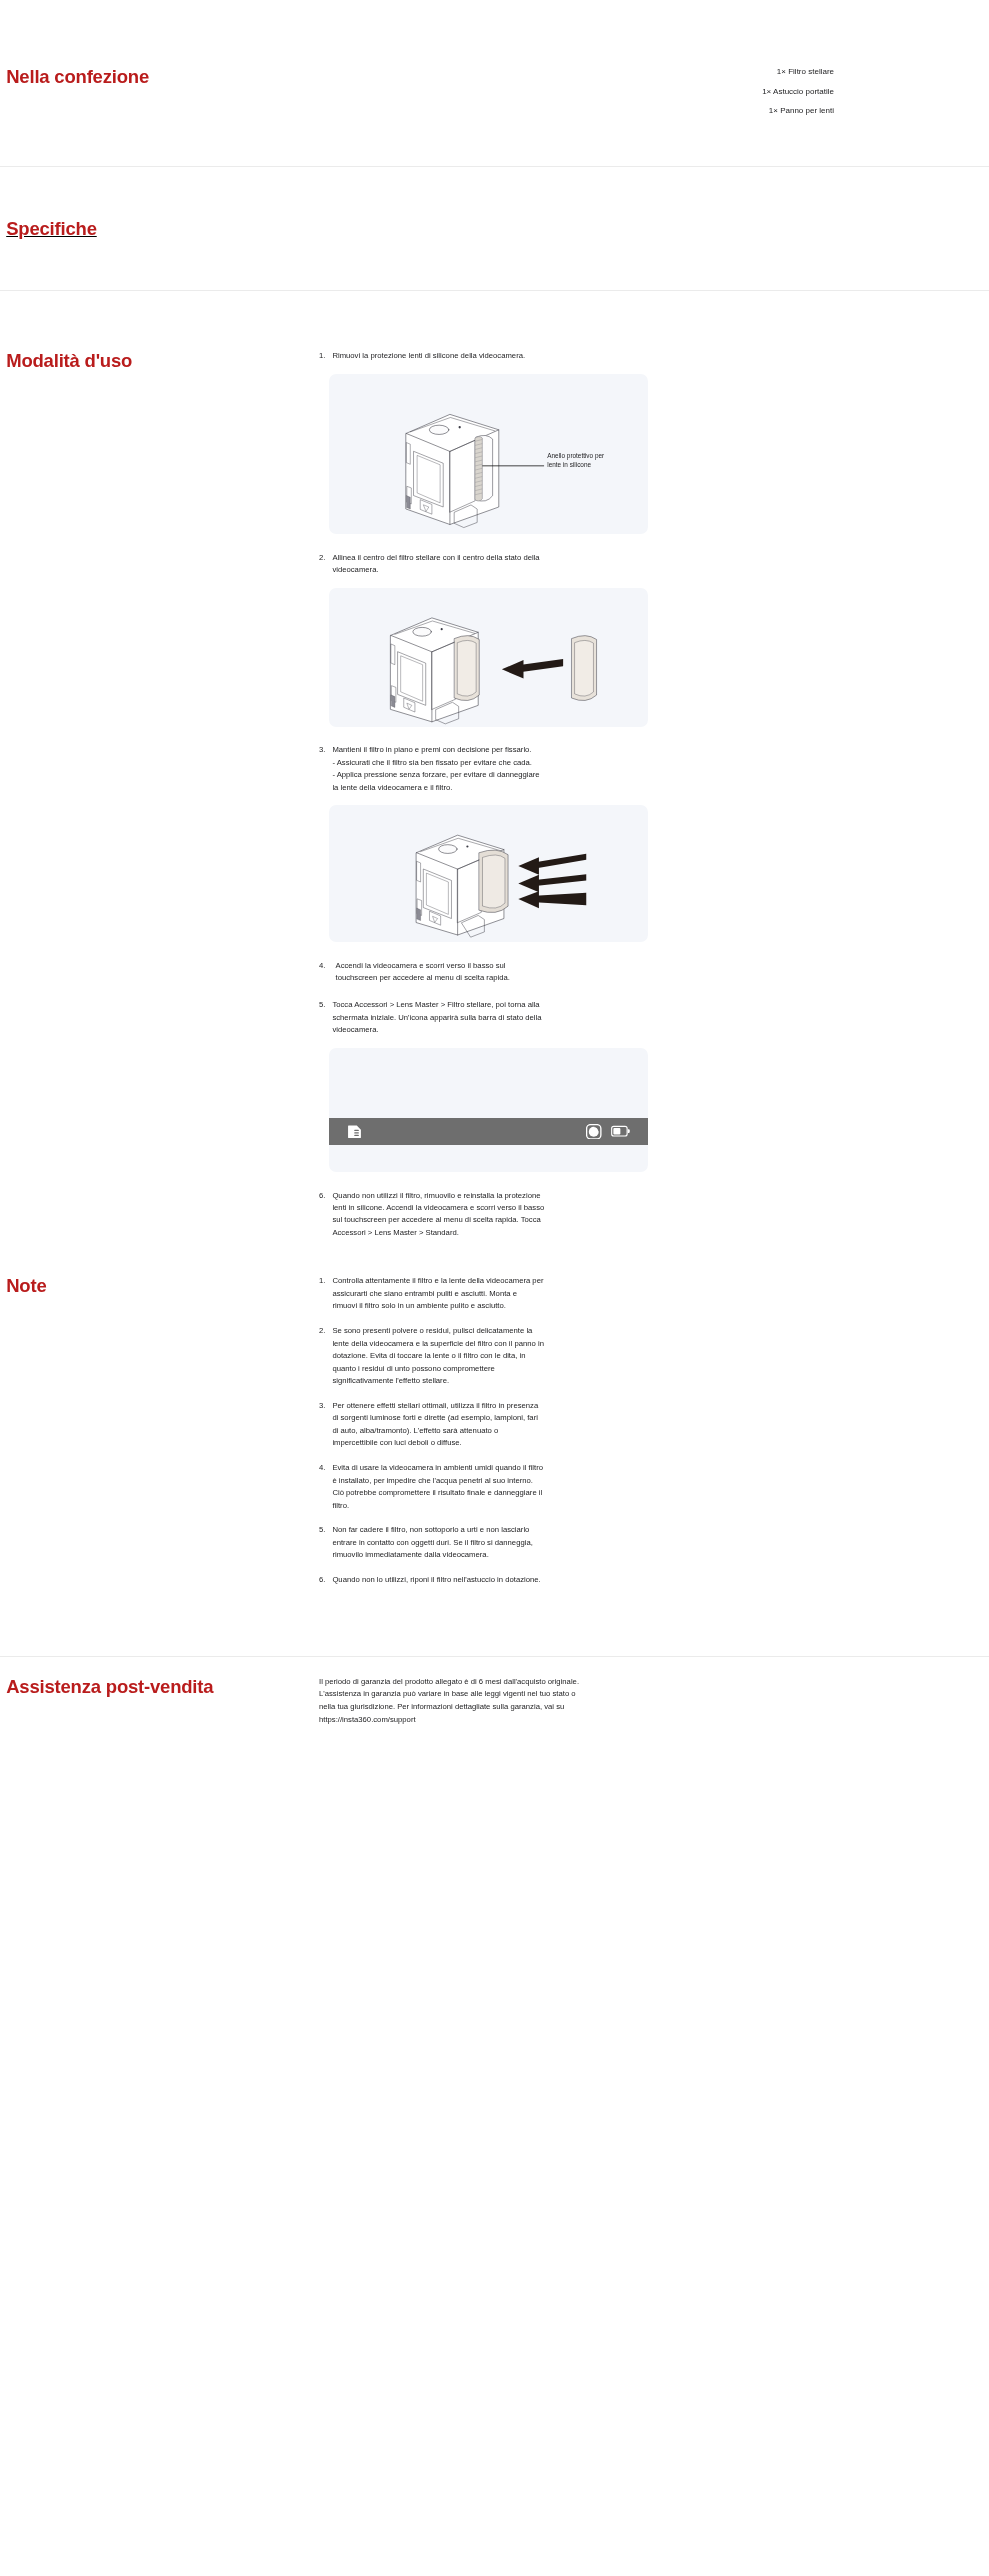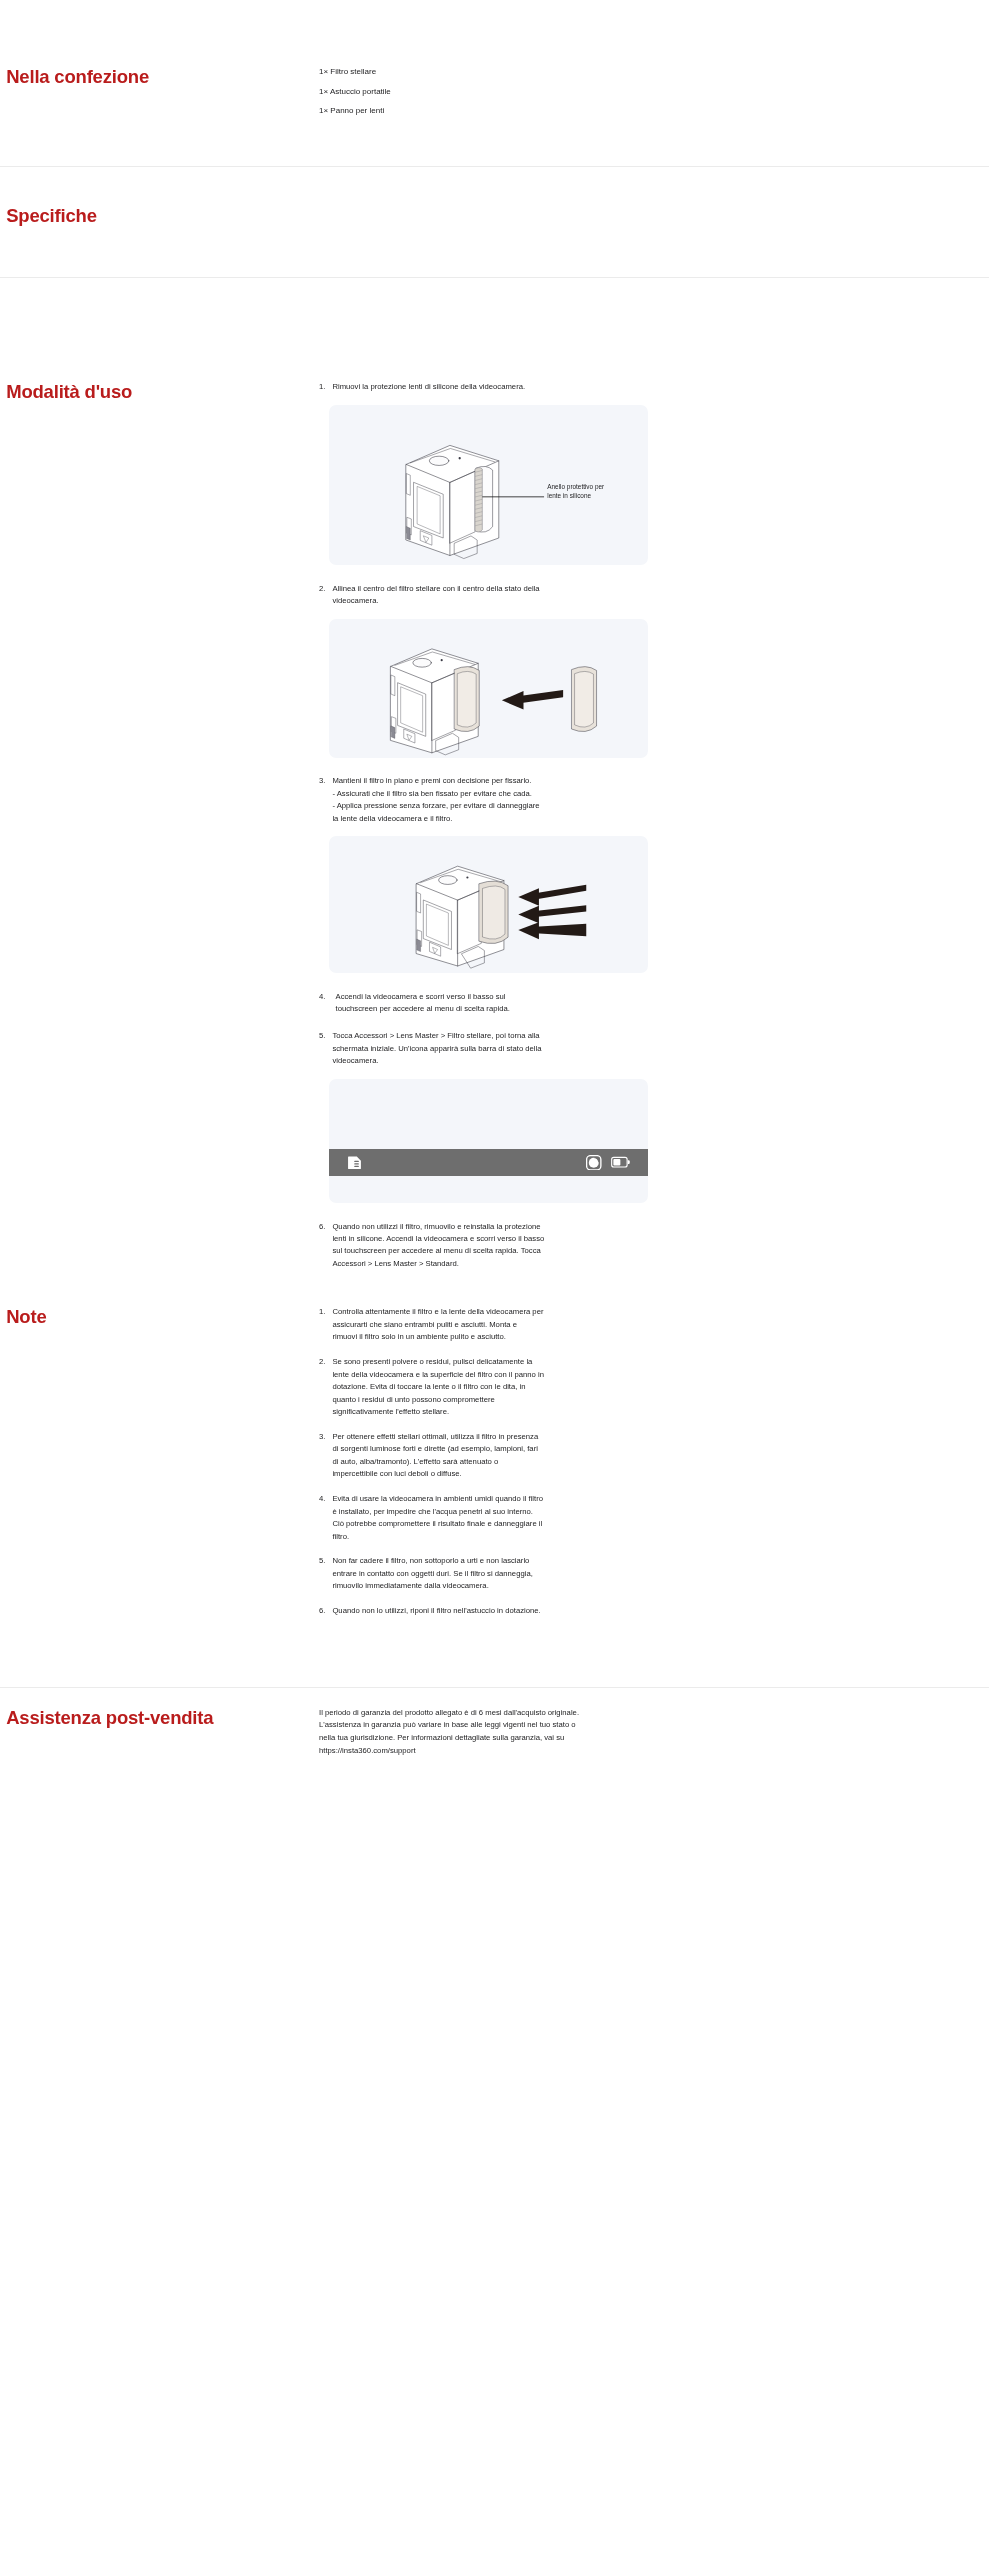--- a/index.html
+++ b/index.html
@@ -46,47 +46,47 @@
 
   .divider {
     height: 0.5px;
     width: 100%;
     background: #ebebeb;
     border: 0;
   }
 
   
   .sec-package { padding-top: 66px; padding-bottom: 41px; }
-  .pkg-list { list-style: none; }
+  .pkg-list { list-style: none; text-align: right; }
   .pkg-item {
     font-size: 8px;
     line-height: 1.55;
     color: #1d1d1f;
     margin-bottom: 7.2px;
     font-weight: 400;
   }
 
   
-  .sec-specs { padding-top: 39px; padding-bottom: 49px; }
+  .sec-specs { padding-top: 52px; padding-bottom: 49px; text-decoration: underline; }
   .spec-group { margin-bottom: 13.4px; }
   .spec-label {
     font-size: 7.7px;
     font-weight: 700;
     line-height: 1.5;
     color: #121212;
   }
   .spec-value {
     font-size: 7.7px;
     font-weight: 400;
     line-height: 1.5;
     color: #1d1d1f;
   }
 
   
-  .sec-usage { padding-top: 60px; padding-bottom: 10.3px; margin-top: 44px; }
+  .sec-usage { padding-top: 60px; padding-bottom: 10.3px; }
   .step { margin-bottom: 4.1px; }
   .step-text {
     display: flex;
     font-size: 7.7px;
     line-height: 1.62;
     color: #1d1d1f;
     max-width: 464px;
   }
   .step-num {
     flex: 0 0 auto;

